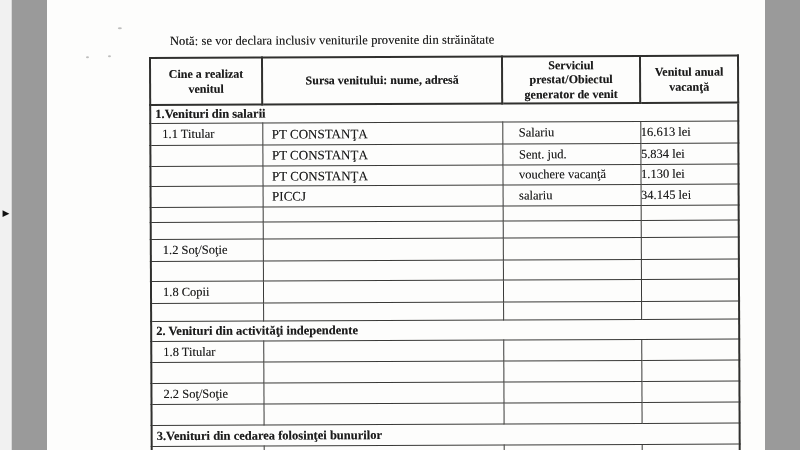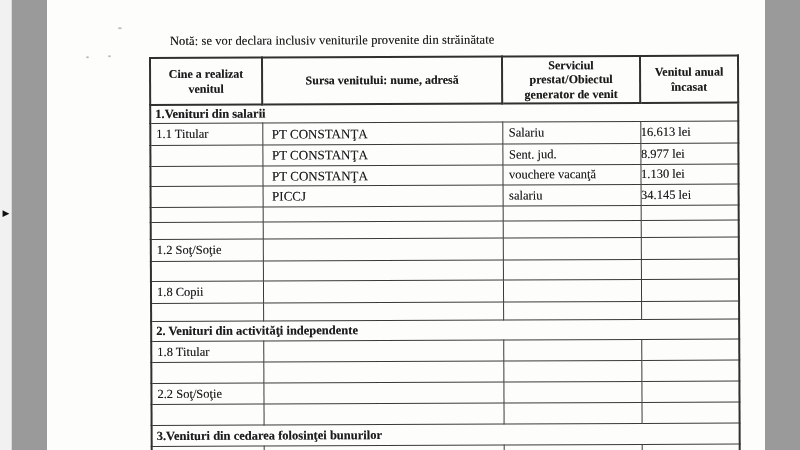--- a/index.html
+++ b/index.html
@@ -48,23 +48,23 @@
     padding:0;margin:0;overflow:hidden;
     font-size:12.5px;line-height:1.2;
     vertical-align:middle;
   }
   .doc-table thead th{
     border:2px solid #30302e;
     font-weight:bold;font-size:12px;
     text-align:center;height:36px;
     padding:1px 4px;
   }
-  td.c0{padding-left:5px;text-align:left;}
+  td.c0{padding-left:11px;text-align:left;}
   td.c1{padding-left:9px;text-align:left;font-size:13px;}
-  td.c2{padding-left:6px;text-align:left;}
+  td.c2{padding-left:16px;text-align:left;}
   td.c3{}
   td.section-cell{
     font-weight:bold;font-size:12.5px;padding-left:4px;text-align:left;
   }
   .speck{position:absolute;background:#8a8a8a;border-radius:50%;opacity:.55;}
 </style>
 </head>
 <body>
 
 <div class="sidebar-strip"></div>
@@ -83,38 +83,38 @@
         <col style="width:112px">
           <col style="width:240px">
           <col style="width:138px">
           <col style="width:98px">
       </colgroup>
       <thead>
         <tr>
           <th>Cine a realizat venitul</th>
           <th>Sursa venitului: nume, adresă</th>
           <th>Serviciul prestat/Obiectul generator de venit</th>
-          <th>Venitul anual încasat</th>
+          <th>Venitul anual vacanţă</th>
         </tr>
       </thead>
       <tbody id="table-body">
           <tr>
             <td colspan="4" class="section-cell" style="height: 17px;">1.Venituri din salarii</td>
           </tr>
           <tr>
             <td class="c0" style="height: 21px;">1.1 Titular</td>
             <td class="c1" style="height: 21px;">PT CONSTANŢA</td>
             <td class="c2" style="height: 21px;">Salariu</td>
             <td class="c3" style="height: 21px;">16.613 lei</td>
           </tr>
           <tr>
             <td class="c0" style="height: 20px;"></td>
             <td class="c1" style="height: 20px;">PT CONSTANŢA</td>
             <td class="c2" style="height: 20px;">Sent. jud.</td>
-            <td class="c3" style="height: 20px;">8.977 lei</td>
+            <td class="c3" style="height: 20px;">5.834 lei</td>
           </tr>
           <tr>
             <td class="c0" style="height: 19px;"></td>
             <td class="c1" style="height: 19px;">PT CONSTANŢA</td>
             <td class="c2" style="height: 19px;">vouchere vacanţă</td>
             <td class="c3" style="height: 19px;">1.130 lei</td>
           </tr>
           <tr>
             <td class="c0" style="height: 20px;"></td>
             <td class="c1" style="height: 20px;">PICCJ</td>

